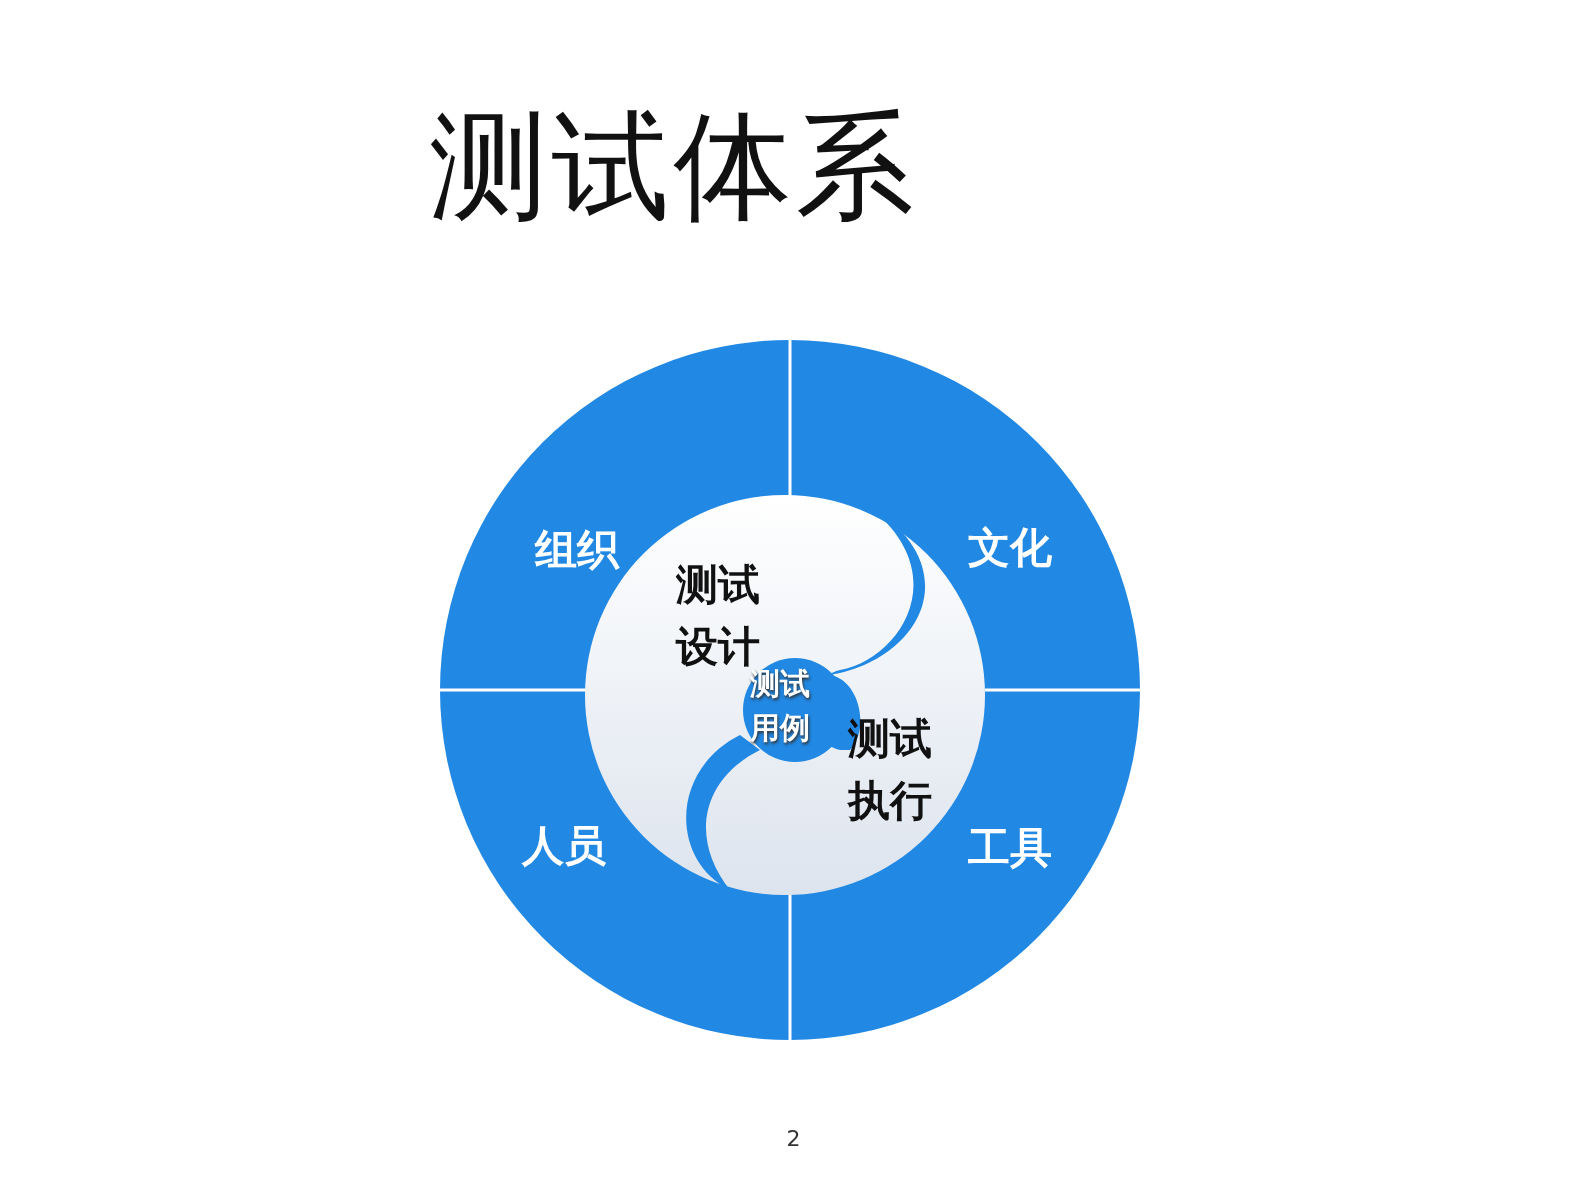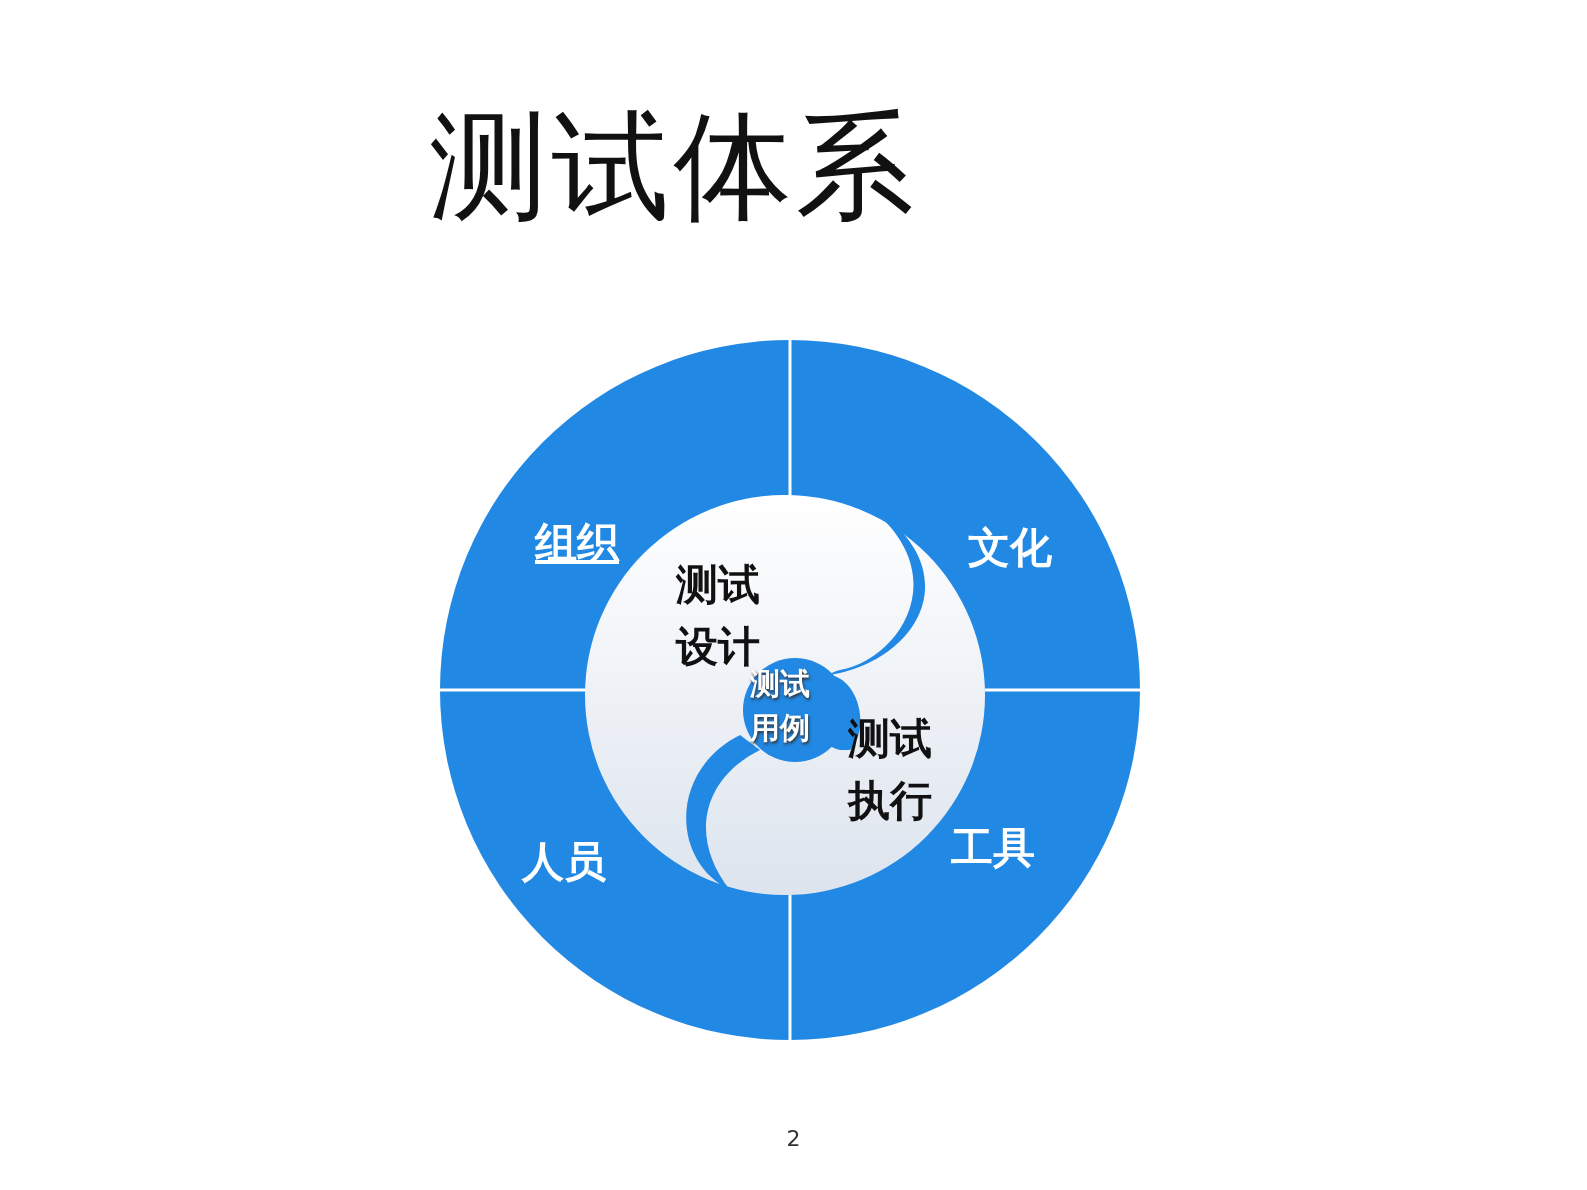--- a/index.html
+++ b/index.html
@@ -27,24 +27,24 @@
     <circle cx="350" cy="350" r="350" fill="#2188E4"></circle>
     <line x1="350" y1="0" x2="350" y2="160" stroke="#fff" stroke-width="3"></line>
     <line x1="350" y1="545" x2="350" y2="700" stroke="#fff" stroke-width="3"></line>
     <line x1="0" y1="350" x2="150" y2="350" stroke="#fff" stroke-width="3"></line>
     <line x1="545" y1="350" x2="700" y2="350" stroke="#fff" stroke-width="3"></line>
     <circle cx="345" cy="355" r="200" fill="url(#g)"></circle>
     <path d="M420,160 C520,230 460,320 400,330 C360,340 360,400 400,410 L410,410 C430,390 420,340 390,335 C480,320 530,230 430,165 Z" fill="#2188E4"></path>
     <circle cx="355" cy="370" r="52" fill="#2188E4"></circle>
     <path d="M300,395 C230,430 230,520 290,550 C250,500 260,440 320,410 Z" fill="#2188E4"></path>
   </svg>
-  <div class="lbl" style="left:95px;top:175px;text-decoration:underline;">组织</div>
+  <div class="lbl" style="left:95px;top:182px;">组织</div>
   <div class="lbl" style="left:528px;top:180px;text-align:right;">文化</div>
-  <div class="lbl" style="left:82px;top:494px;">人员</div>
-  <div class="lbl" style="left:511px;top:480px;">工具</div>
+  <div class="lbl" style="left:82px;top:478px;">人员</div>
+  <div class="lbl" style="left:528px;top:480px;">工具</div>
 
   <div class="inner" style="left:236px;top:214px;">
     <div>测试</div>
     <div>设计</div>
   </div>
   <div class="inner" style="left:408px;top:368px;">
     <div>测试</div>
     <div>执行</div>
   </div>
   <div class="center" style="left:310px;top:322px;">

